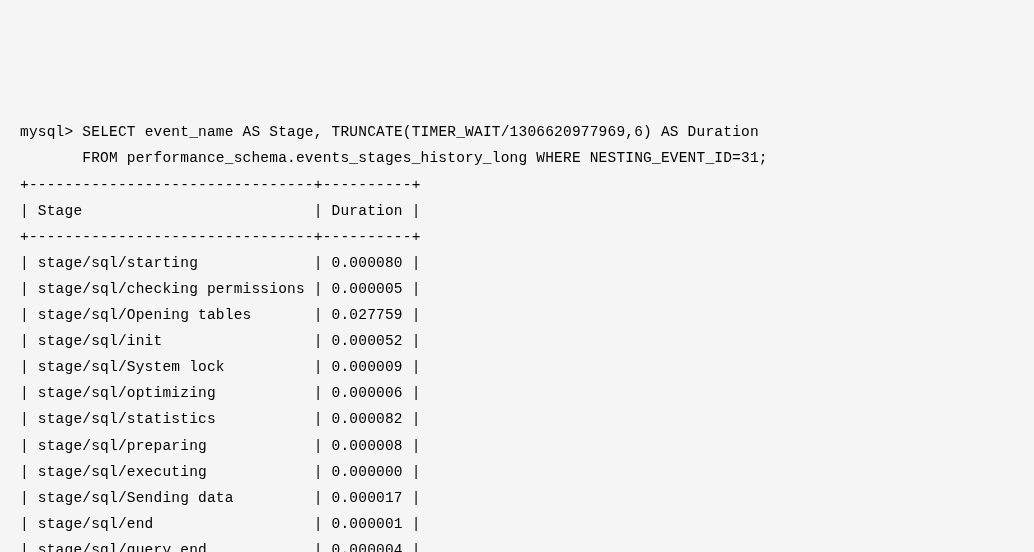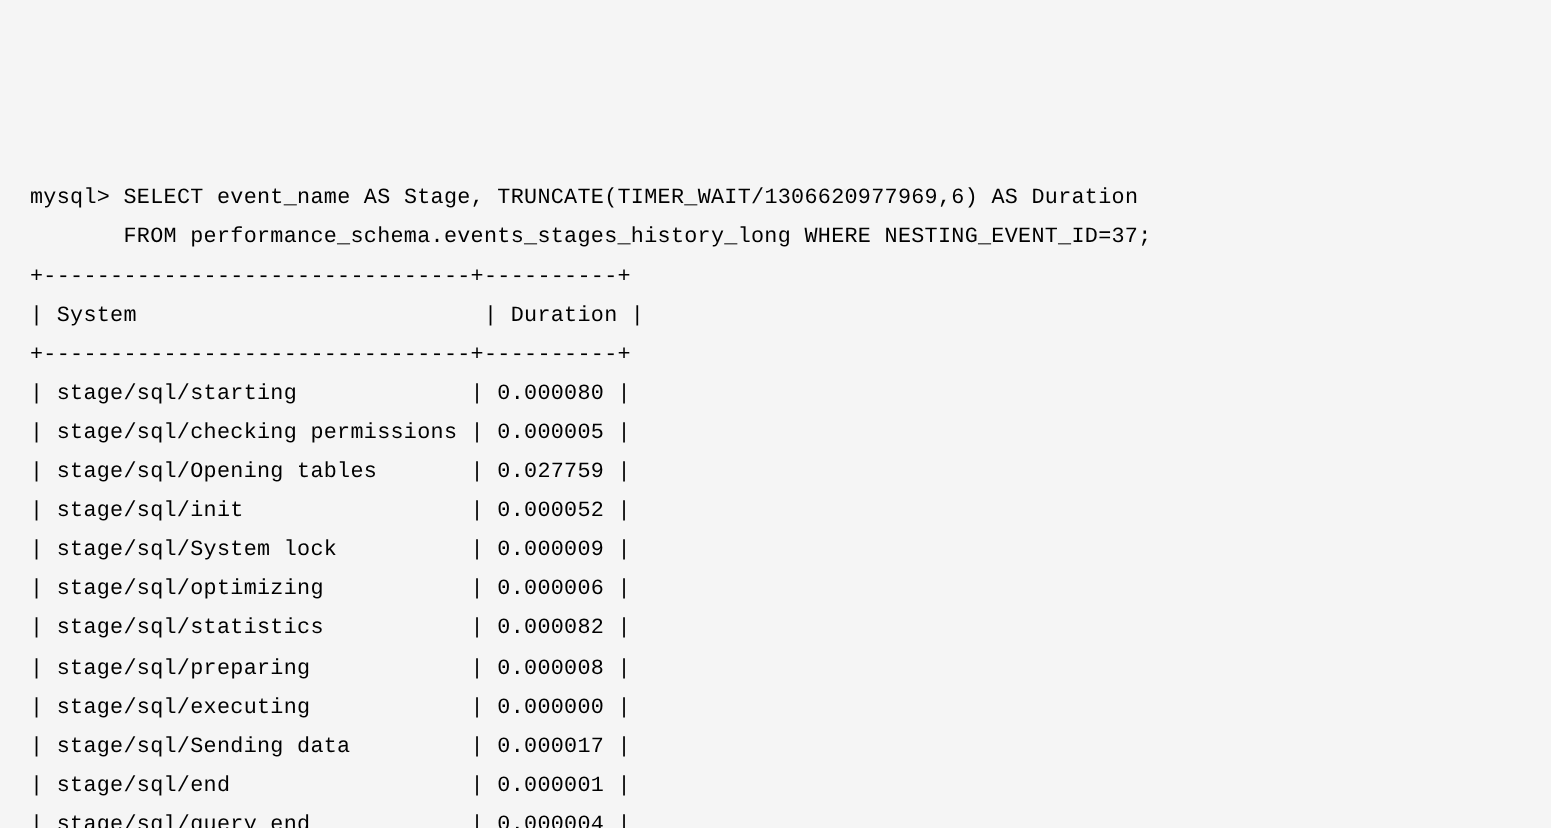--- a/index.html
+++ b/index.html
@@ -16,23 +16,23 @@
     .terminal {
       display: block;
     }
   </style>
 </head>
 <body>
 
 
 
 <div class="terminal"><span>mysql&gt;</span> <span>SELECT event_name AS Stage, TRUNCATE(TIMER_WAIT/1306620977969,6) AS Duration</span>
-<span>       FROM performance_schema.events_stages_history_long WHERE NESTING_EVENT_ID=37;</span>
+<span>       FROM performance_schema.events_stages_history_long WHERE NESTING_EVENT_ID=31;</span>
 <span>+--------------------------------+----------+</span>
-<span>| System                          | Duration |</span>
+<span>| Stage                          | Duration |</span>
 <span>+--------------------------------+----------+</span>
 <span id="rows-container">| stage/sql/starting             | 0.000080 |
 | stage/sql/checking permissions | 0.000005 |
 | stage/sql/Opening tables       | 0.027759 |
 | stage/sql/init                 | 0.000052 |
 | stage/sql/System lock          | 0.000009 |
 | stage/sql/optimizing           | 0.000006 |
 | stage/sql/statistics           | 0.000082 |
 | stage/sql/preparing            | 0.000008 |
 | stage/sql/executing            | 0.000000 |

